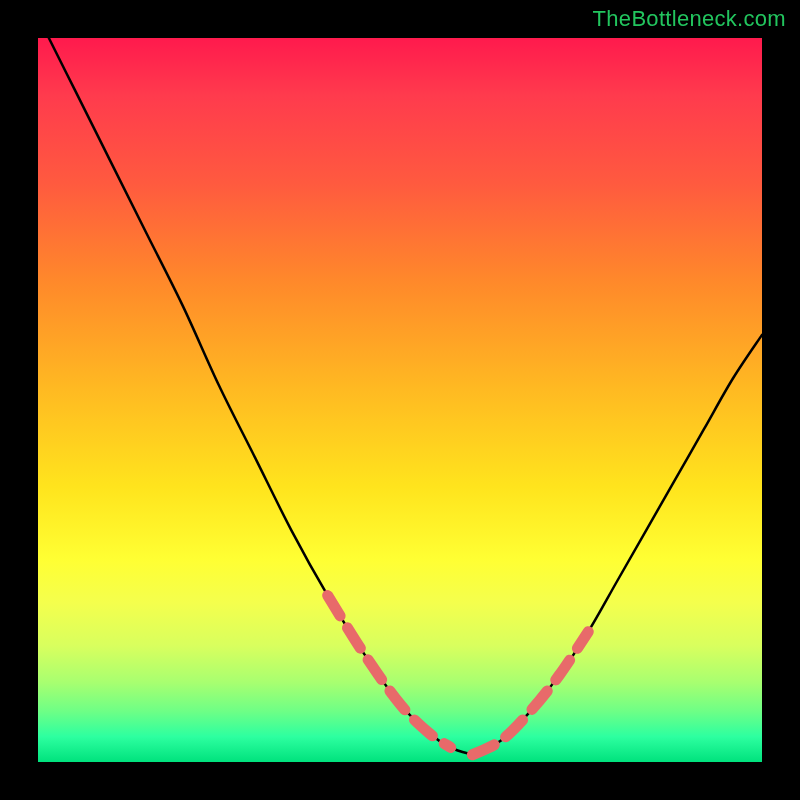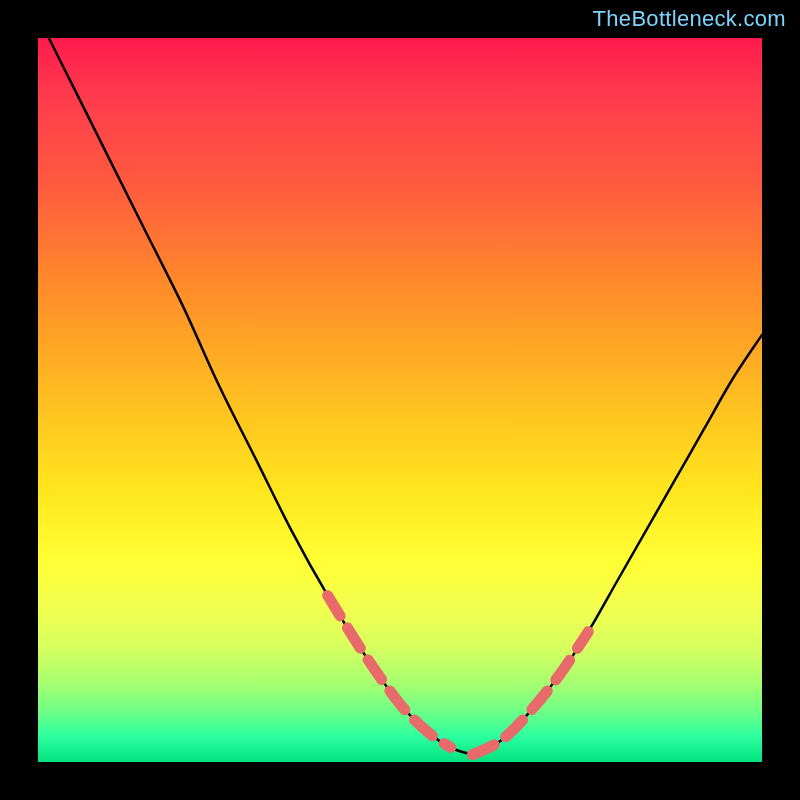--- a/index.html
+++ b/index.html
@@ -37,21 +37,21 @@
       #a8ff70 89%,
       #6eff86 93%,
       #2dffa0 96.5%,
       #00e27d 100%
     );
   }
   .watermark {
     position: absolute;
     top: 6px;
     right: 14px;
-    color: #7dd3fc;
+    color: #22c55e;
     font-size: 22px;
     font-weight: 500;
     letter-spacing: 0.3px;
     user-select: none;
   }
   svg.curves {
     position: absolute;
     left: 0; top: 0;
     width: 724px; height: 724px;
     overflow: visible;

